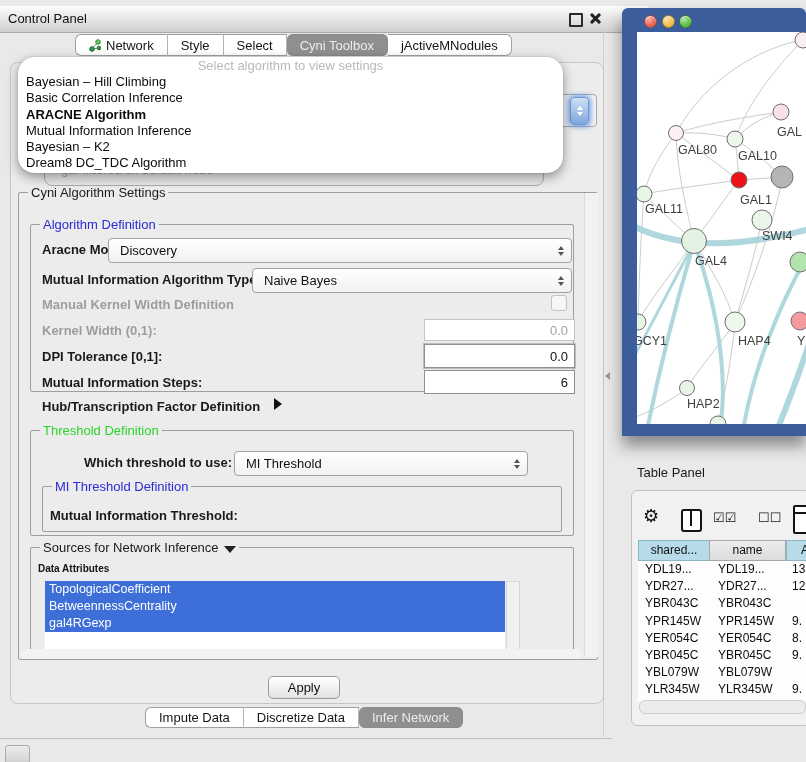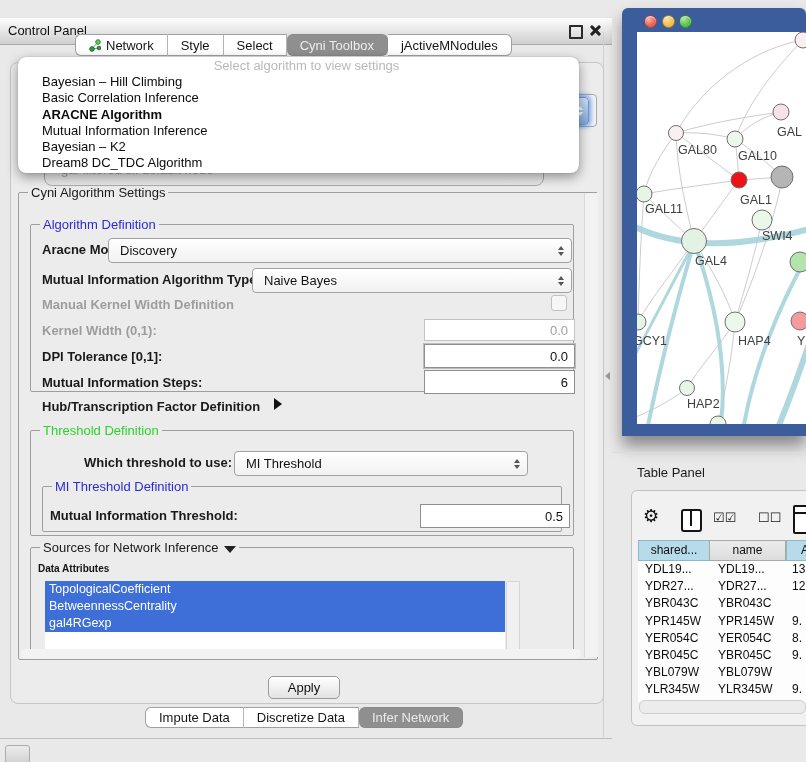--- a/index.html
+++ b/index.html
@@ -1,21 +1,21 @@
 <!DOCTYPE html>
 <html><head>
 <meta charset="utf-8">
 <style>
   html,body{margin:0;padding:0;background:#e9e9e9;}
   #page{position:relative;width:806px;height:762px;background:#e9e9e9;overflow:hidden;
         font-family:"Liberation Sans",sans-serif;-webkit-font-smoothing:antialiased;}
 
   
-  #titlebar{position:absolute;left:0;top:17px;width:612px;height:26px;
-    background:linear-gradient(#fdfdfd,#cfcfcf);border-top:1px solid #e6e6e6;border-bottom:1px solid #a9a9a9;}
+  #titlebar{position:absolute;left:0;top:5px;width:612px;height:26px;
+    background:linear-gradient(#fdfdfd,#cfcfcf);border-top:1px solid #e6e6e6;border-bottom:1px solid #a9a9a9;padding-left:36px;}
   #cp-title{position:absolute;left:8px;top:0;line-height:26px;font-size:13px;color:#111;}
   #float-icon{position:absolute;left:569px;top:7px;width:10px;height:10px;border:2px solid #2a2a2a;border-radius:1px;}
   #close-icon{position:absolute;left:589px;top:6px;width:13px;height:13px;}
   #close-icon::before,#close-icon::after{content:"";position:absolute;left:5px;top:0;width:3px;height:13px;background:#222;border-radius:1px;}
   #close-icon::before{transform:rotate(45deg);} #close-icon::after{transform:rotate(-45deg);}
   #cp-right-edge{position:absolute;left:603px;top:32px;width:1px;height:705px;background:#cfcfcf;}
   #cp-bottom-edge{position:absolute;left:0;top:738px;width:612px;height:1px;background:#bdbdbd;}
 
   .seg{position:absolute;display:flex;height:22px;}
   #top-tabs{left:75px;top:34px;}
@@ -36,21 +36,21 @@
     background:linear-gradient(#cfe0f5,#7fa8dd);border:1px solid #6f97cf;box-shadow:0 0 5px 2px rgba(96,148,224,.85);z-index:6;
     display:flex;flex-direction:column;align-items:center;justify-content:center;gap:2px;}
   .tri-up-w{width:0;height:0;border-left:3px solid transparent;border-right:3px solid transparent;border-bottom:4px solid #fff;}
   .tri-dn-w{width:0;height:0;border-left:3px solid transparent;border-right:3px solid transparent;border-top:4px solid #fff;}
   #gal-combo{position:absolute;left:44px;top:154px;width:498px;height:30px;border:1px solid #ababab;border-radius:8px;
     background:linear-gradient(#fafafa,#e7e7e7);z-index:5;}
   #gal-combo span{display:block;padding-left:16px;line-height:30px;font-size:13px;color:#a3a3a3;}
 
   
   #overlay{position:absolute;left:18px;top:57px;width:545px;height:115px;background:#fff;z-index:50;
-    border-radius:8px;box-shadow:0 4px 12px rgba(0,0,0,.40),0 0 1px rgba(0,0,0,.4);padding-top:1px;padding-left:16px;}
+    border-radius:16px;box-shadow:0 4px 12px rgba(0,0,0,.40),0 0 1px rgba(0,0,0,.4);padding-top:1px;}
   #dd-ph{height:16px;line-height:16px;text-align:center;color:#b9b9b9;font-size:13px;}
   .dd-item{height:16.3px;line-height:16.3px;padding-left:8px;font-size:13px;color:#0b0b0b;white-space:nowrap;}
   .dd-item.b{font-weight:bold;}
 
   
   .group{position:absolute;border:1px solid #9e9e9e;border-radius:2px;}
   .gtitle{position:absolute;top:-8px;left:9px;background:#ececec;padding:0 3px;font-size:13px;line-height:15px;white-space:nowrap;color:#1a1a1a;}
   .t-blue{color:#2a2ad6;} .t-green{color:#2ad42a;}
   #cyni-group{left:18px;top:192px;width:578px;height:466px;}
   #algdef-group{left:30px;top:224px;width:542px;height:166px;}
@@ -227,21 +227,20 @@
     <span class="val">MI Threshold</span>
     <span class="arrows">
         <span class="tri-up"></span>
         <span class="tri-dn"></span>
       </span>
   </div>
   <div id="mithr-group" class="group">
     <span class="gtitle t-blue">MI Threshold Definition</span>
   </div>
   <span class="flabel" style="left:50px;top:508px;">Mutual Information Threshold:</span>
-  <div id="f-mithr" class="tfield">0.5</div>
 
   <div id="src-group" class="group">
     <span class="gtitle"><span>Sources for Network Inference</span><span class="tri-down-b"></span></span>
   </div>
   <span id="attr-label">Data Attributes</span>
   <div id="src-list">
       <div class="src-item">TopologicalCoefficient</div>
       <div class="src-item">BetweennessCentrality</div>
       <div class="src-item">gal4RGexp</div>
     </div>

